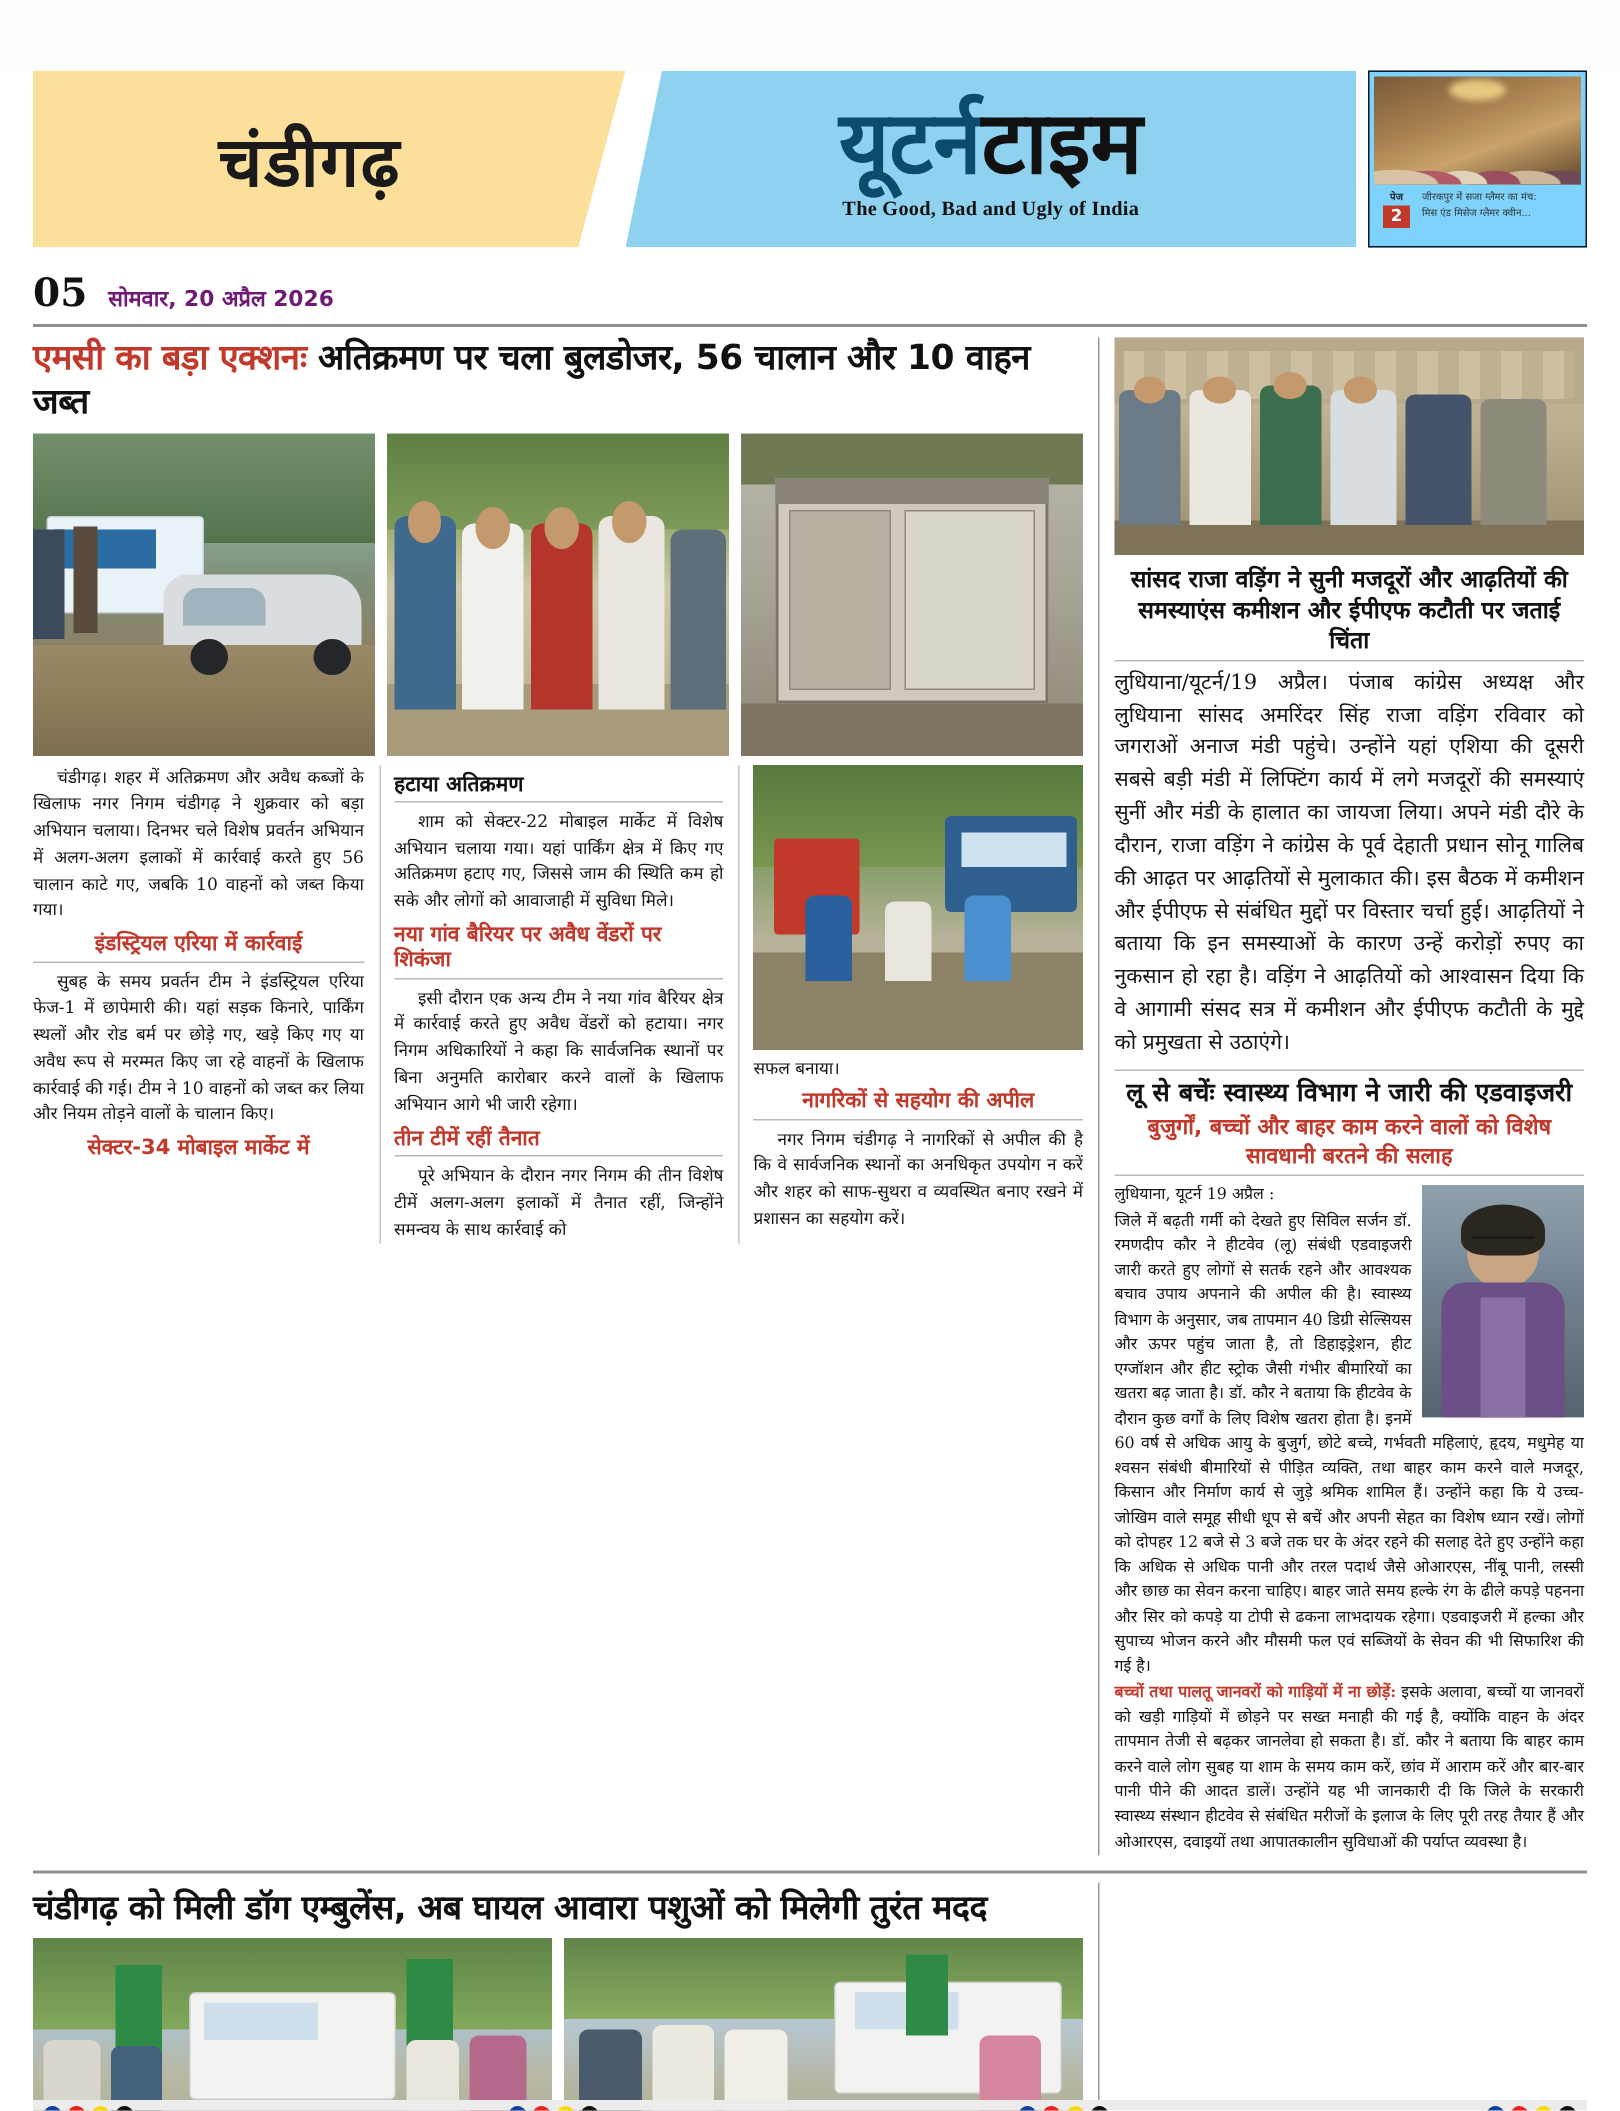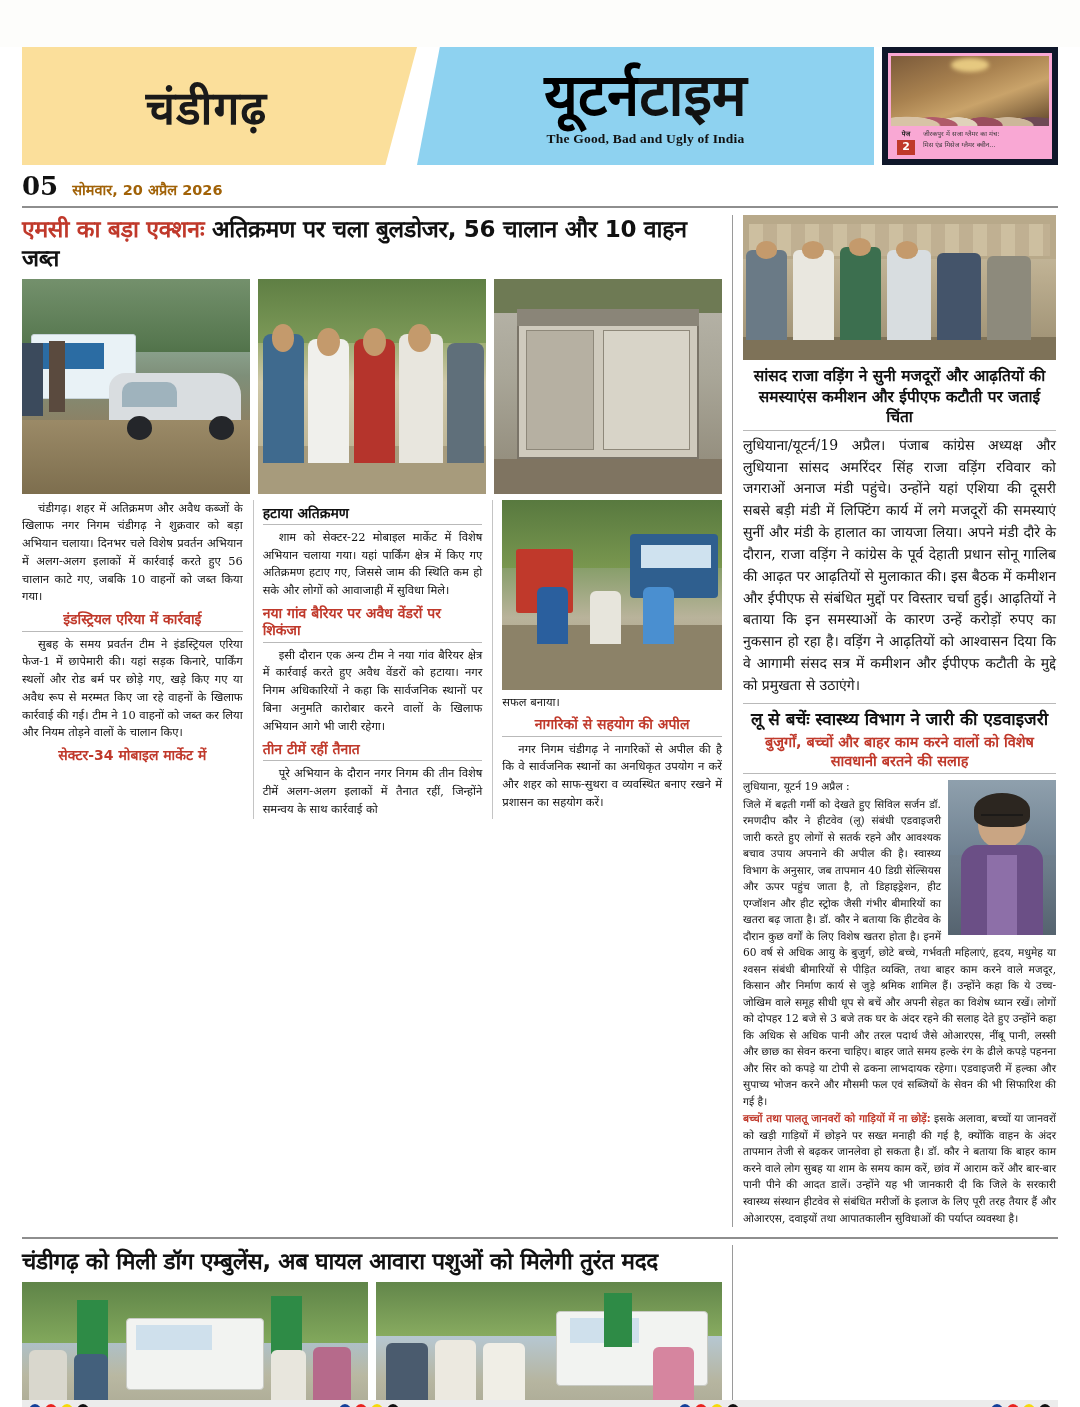--- a/index.html
+++ b/index.html
@@ -23,28 +23,28 @@
   .mh-city span {
     font-family: "DejaVu Sans", sans-serif; font-weight: 700;
     font-size: 46px; letter-spacing: 1px; color: #1a1a1a; padding-right: 26px;
   }
   .mh-title {
     flex: 1; background: #8ed2f0; position: relative;
     display: flex; flex-direction: column; align-items: center; justify-content: center;
     clip-path: polygon(5% 0, 100% 0, 100% 100%, 0 100%);
   }
   .mh-title .logo { font-family: "DejaVu Sans", sans-serif; font-weight: 700; font-size: 58px; line-height: 1; white-space: nowrap; }
-  .mh-title .logo .a { color: #000000; }
+  .mh-title .logo .a { color: #0c4a6e; }
   .mh-title .logo .b { color: #111; }
   .mh-title .tagline {
     font-family: "Liberation Serif", serif; font-weight: 700; font-size: 13.5px;
     color: #111; margin-top: 7px; letter-spacing: .2px;
   }
   .mh-promo {
-    width: 176px; margin-left: 8px; border: 6px solid #0f172a; background: #f9a8d4;
+    width: 146px; margin-left: 8px; border: 1px solid #0f172a; background: #7dd3fc;
     padding: 3px; display: flex; flex-direction: column;
   }
   .promo-photo {
     height: 72px; position: relative; overflow: hidden;
     background: linear-gradient(160deg,#7b5a3a 0%,#a8814f 38%,#c9a36a 62%,#5d4328 100%);
   }
   .promo-photo .ppl { position:absolute; bottom:0; width:100%; height:58%;
     background:
       radial-gradient(ellipse at 10% 100%, #d8c3a6 0 16%, transparent 17%),
       radial-gradient(ellipse at 26% 100%, #b05a6a 0 15%, transparent 16%),
@@ -58,23 +58,23 @@
   .promo-text { display: flex; gap: 4px; padding: 3px 2px 1px 2px; align-items: flex-start; }
   .promo-left { display: flex; flex-direction: column; align-items: center; width: 26px; flex: 0 0 26px; }
   .promo-left .pg { font-family: "DejaVu Sans", sans-serif; font-size: 6.5px; font-weight: 700; color: #222; }
   .promo-left .num {
     margin-top: 2px; background: #c0392b; color: #fff; font-family: "DejaVu Sans", sans-serif;
     font-weight: 700; font-size: 11px; padding: 1px 5px; line-height: 1.15;
   }
   .promo-lines { flex: 1; }
   .promo-lines div { font-family: "DejaVu Sans", sans-serif; font-size: 6.6px; line-height: 1.65; color: #333; }
 
-  .dateline-row { margin: 6px 22px 0 22px; display: flex; align-items: baseline; gap: 14px; padding-bottom: 5px; }
+  .dateline-row { margin: 16px 22px 0 22px; display: flex; align-items: baseline; gap: 14px; padding-bottom: 5px; }
   .dateline-row .pgno { font-family: "DejaVu Serif", serif; font-weight: 700; font-size: 26px; }
-  .dateline-row .dt { font-family: "DejaVu Sans", sans-serif; font-weight: 700; font-size: 14.5px; color: #a16207; }
+  .dateline-row .dt { font-family: "DejaVu Sans", sans-serif; font-weight: 700; font-size: 14.5px; color: #701a75; }
   .rule-thick { margin: 0 22px; border-top: 2.5px solid #8e8e8e; }
 
   
   .hl-main {
     font-family: "DejaVu Sans", sans-serif; font-weight: 700;
     font-size: 23px; line-height: 1.25; letter-spacing: -.3px;
   }
   .hl-main .red { color: #c0392b; }
   .body-txt {
     font-family: "DejaVu Serif", "Liberation Serif", serif;

